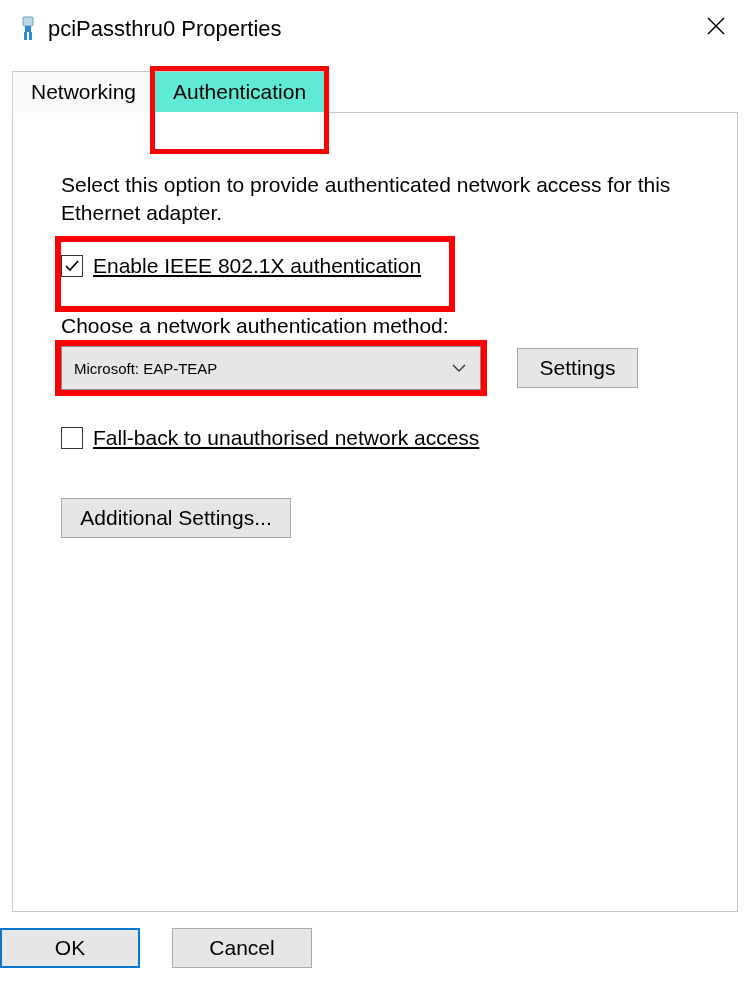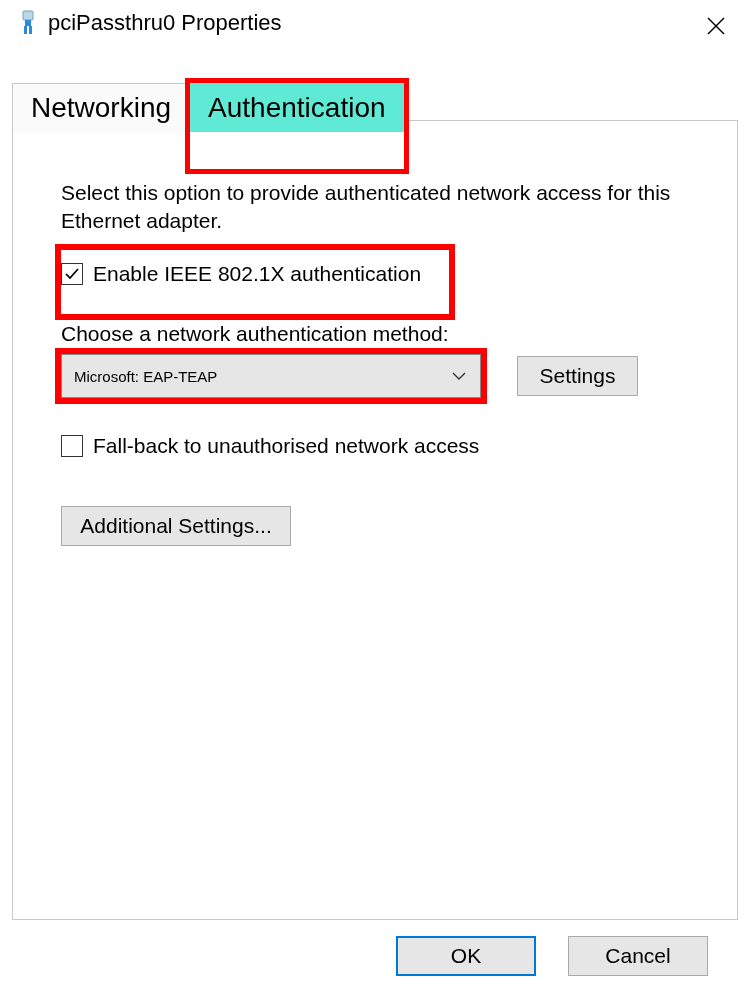--- a/index.html
+++ b/index.html
@@ -5,21 +5,21 @@
     * { box-sizing: border-box; margin: 0; padding: 0; font-family: "Segoe UI", Tahoma, sans-serif; }
     body {
       width: 750px;
       height: 988px;
       background: #fff;
       position: relative;
       color: #000;
     }
     .titlebar {
       display: flex;
-      align-items: flex-start;
+      align-items: flex-end;
       padding: 10px 18px 10px 18px;
       height: 52px;
     }
     .titlebar .adapter-icon {
       width: 20px; height: 26px;
       margin-right: 10px;
       position: relative;
     }
     .adapter-icon svg { width: 20px; height: 26px; }
     .titlebar .title {
@@ -34,26 +34,26 @@
       cursor: default;
     }
     .tabbar {
       display: flex;
       margin: 18px 12px 0 12px;
       position: relative;
       z-index: 2;
     }
     .tab {
       padding: 8px 18px 8px 18px;
-      font-size: 28px;
+      font-size: 21px;
       border: 1px solid #c8c8c8;
       border-bottom: none;
       background: #fff;
       position: relative;
-      top: 13px;
+      top: 1px;
       cursor: default;
       margin-right: -1px;
     }
     .tab.inactive {
       background: #fafafa;
       border-top: 1px solid #c8c8c8;
     }
     .tab.active {
       background: #5eead4;
       border-bottom: 1px solid #fff;
@@ -91,20 +91,21 @@
       left: -6px; top: 0px;
       width: 400px; height: 76px;
       pointer-events: none;
     }
     .checkbox-row {
       display: flex;
       align-items: flex-start;
       gap: 10px;
       font-size: 21px;
       cursor: default;
+      text-decoration: underline;
     }
     .chk {
       width: 22px; height: 22px;
       border: 1px solid #333;
       background: #fff;
       flex: 0 0 22px;
       display: flex; align-items:center; justify-content:center;
       margin-top: 3px;
     }
     .chk svg { width: 16px; height: 16px; }
@@ -157,21 +158,20 @@
     .option-row2 {
       margin-top: 34px;
     }
     .indent-label { line-height: 1.35; }
     .btn-additional {
       margin-top: 46px;
       width: 230px;
     }
     .footer {
       display: flex;
-      justify-content: flex-end;
       gap: 32px;
       padding: 16px 42px 0 0;
     }
     .btn-ok {
       width: 140px;
       border: 2px solid #0078d4;
       background: #e6e6e6;
     }
     .btn-cancel {
       width: 140px;

